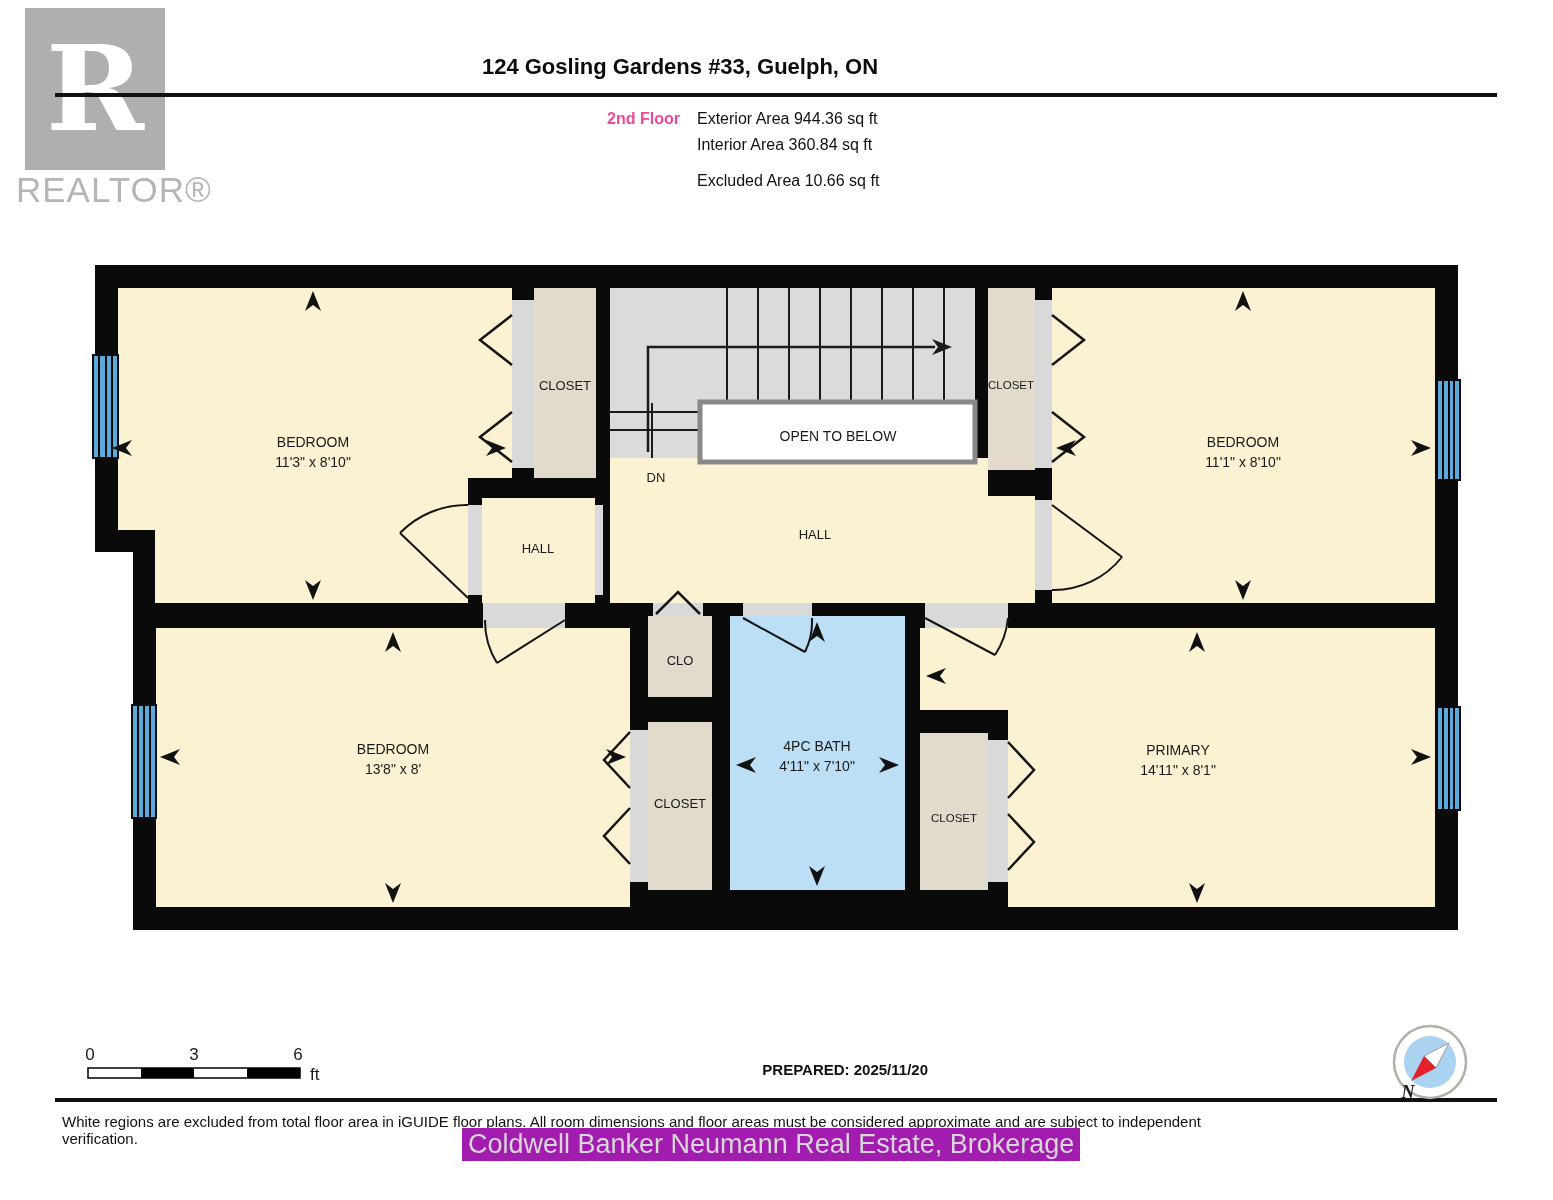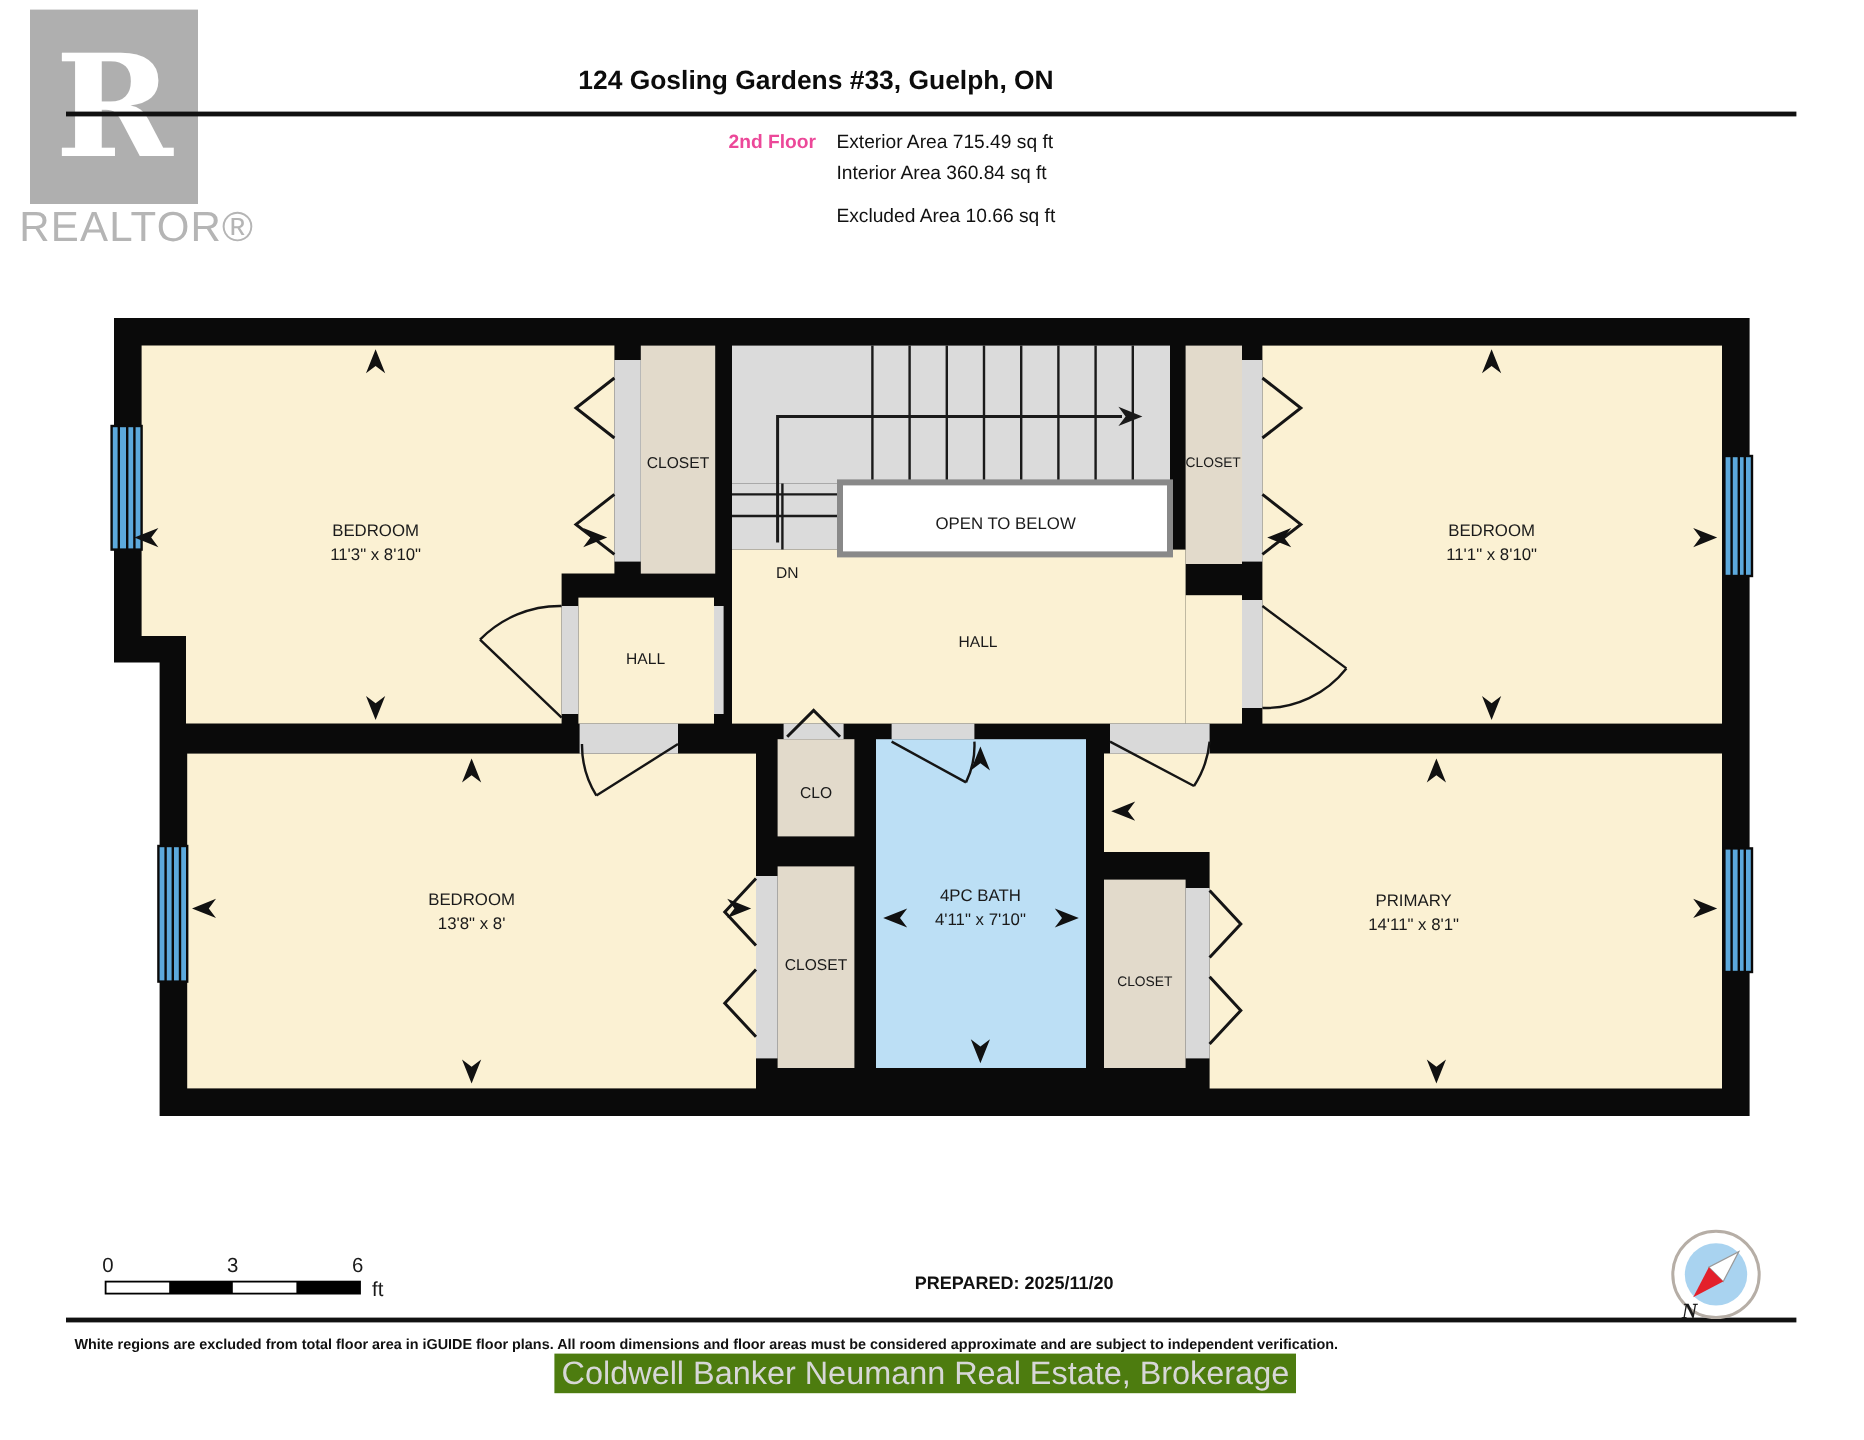--- a/index.html
+++ b/index.html
@@ -7,39 +7,39 @@
   .abs{position:absolute;}
   
   .logo-box{left:25px;top:8px;width:140px;height:162px;background:#AFAFAF;display:flex;align-items:center;justify-content:center;}
   .logo-r{color:#ffffff;font-family:"DejaVu Serif","Liberation Serif",serif;font-weight:bold;font-size:118px;line-height:1;}
   .brand{left:16px;top:170px;width:170px;text-align:center;color:#B5B5B5;font-size:35px;letter-spacing:1px;font-weight:400;}
   .title{left:300px;top:54px;width:760px;text-align:center;font-size:22px;font-weight:bold;color:#0c0c0c;}
   .floor-label{left:470px;top:110px;width:210px;text-align:right;font-size:16px;font-weight:bold;color:#ec4899;}
   .stat{left:697px;font-size:16px;color:#111;}
   
   .prepared{left:628px;top:1061px;width:300px;text-align:right;font-size:15px;font-weight:600;color:#111;}
-  .disclaimer{left:62px;top:1113px;width:1200px;font-size:12px;color:#111;font-weight:bold;}
-  .watermark{left:462px;top:1128px;font-size:27px;color:#D7D7D7;background:#4d7c0f;padding:1px 6px;white-space:nowrap;text-align:center;}
+  .disclaimer{left:62px;top:1113px;width:1200px;font-size:15px;color:#111;}
+  .watermark{left:462px;top:1128px;font-size:27px;color:#D7D7D7;background:#a21caf;padding:1px 6px;white-space:nowrap;text-align:center;}
   svg text{font-family:"Liberation Sans",sans-serif;fill:#1a1a1a;}
   .lbl{font-size:14px;}
   .lbl-sm{font-size:13px;}
   .lbl-xs{font-size:11.5px;}
   .scale-num{font-size:17px;}
   .n-lbl{font-size:18px;font-weight:bold;font-style:italic;font-family:"Liberation Serif",serif;}
 </style>
 </head>
 <body>
 
 <div class="abs logo-box">
   <span class="logo-r">R</span>
 </div>
 <div class="abs brand">REALTOR®</div>
 <div class="abs title">124 Gosling Gardens #33, Guelph, ON</div>
 <div class="abs floor-label">2nd Floor</div>
-<div class="abs stat" style="top:110px;">Exterior Area 715.49 sq ft</div>
+<div class="abs stat" style="top:110px;">Exterior Area 944.36 sq ft</div>
 <div class="abs stat" style="top:136px;">Interior Area 360.84 sq ft</div>
 <div class="abs stat" style="top:172px;">Excluded Area 10.66 sq ft</div>
 
 <div class="abs prepared">PREPARED: 2025/11/20</div>
 <div class="abs disclaimer">White regions are excluded from total floor area in iGUIDE floor plans. All room dimensions and floor areas must be considered approximate and are subject to independent verification.</div>
 <div class="abs watermark">Coldwell Banker Neumann Real Estate, Brokerage</div>
 
 <svg class="abs" style="left:0;top:0;" width="1553" height="1200" viewBox="0 0 1553 1200">
 
   <rect x="55" y="93" width="1442" height="4" fill="#111"></rect>

